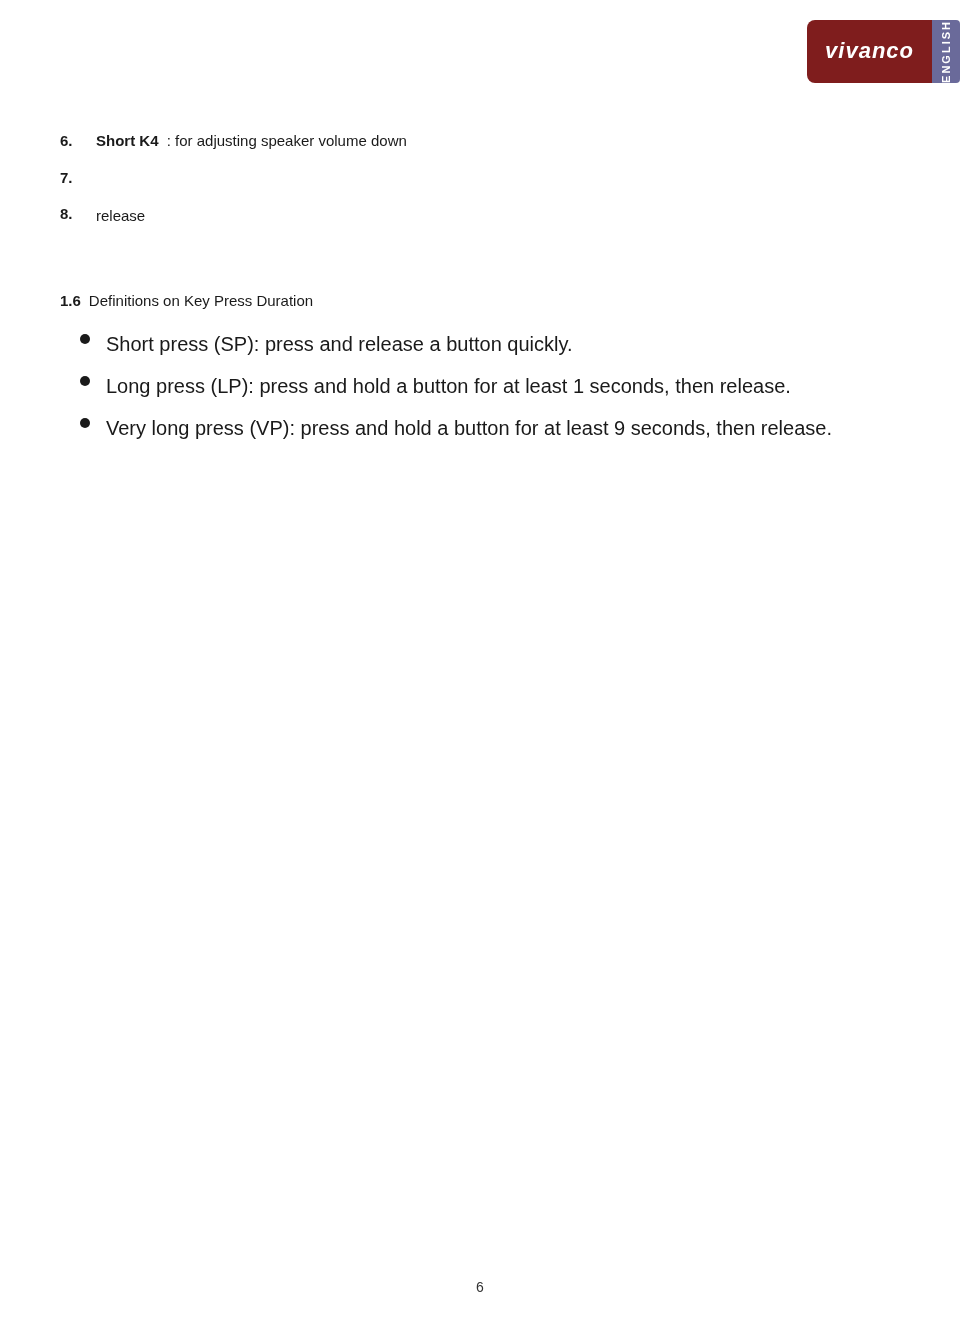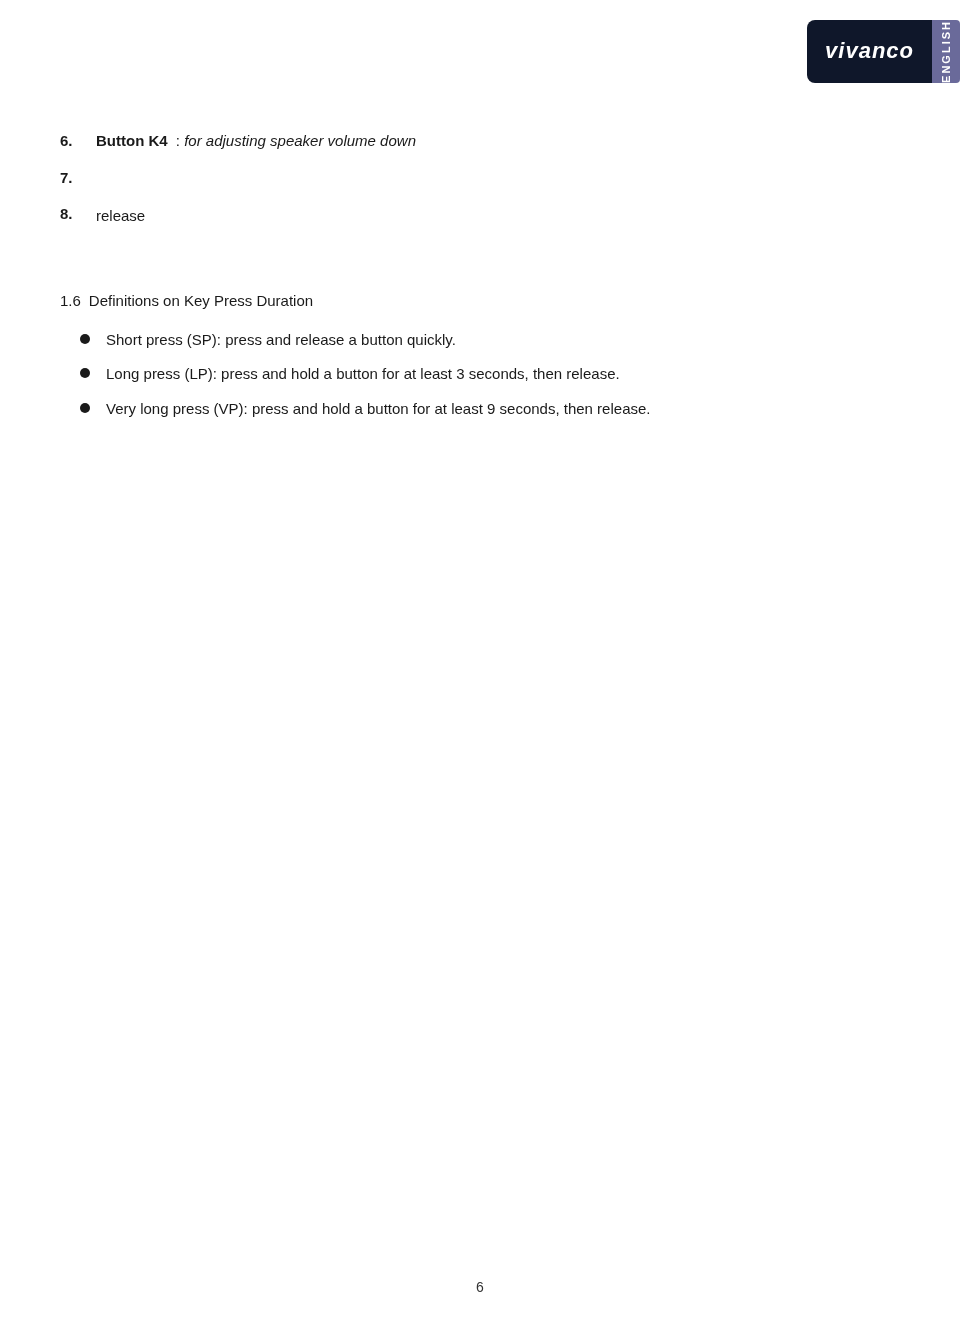--- a/index.html
+++ b/index.html
@@ -27,21 +27,21 @@
     
     .header-area {
       position: absolute;
       top: 20px;
       right: 0;
       display: flex;
       align-items: stretch;
     }
 
     .vivanco-logo-box {
-      background: #0f172a;
+      background: #7f1d1d;
       border-radius: 8px 0 0 8px;
       padding: 8px 18px;
       display: flex;
       align-items: center;
       justify-content: center;
     }
 
     .vivanco-logo-text {
       color: #ffffff;
       font-size: 22px;
@@ -95,21 +95,20 @@
       font-size: 15px;
     }
 
     .item-label {
       font-weight: bold;
       margin-right: 4px;
     }
 
     .item-text {
       font-weight: normal;
-      font-style: italic;
     }
 
     .charging-port-item {
       display: flex;
       flex-direction: column;
       flex: 1;
     }
 
     .charging-port-line1 {
       display: flex;
@@ -124,42 +123,42 @@
 
     
     .section-heading {
       display: flex;
       align-items: baseline;
       margin-bottom: 20px;
       margin-top: 10px;
     }
 
     .section-number {
-      font-weight: normal;
+      font-weight: bold;
       font-size: 15px;
       margin-right: 8px;
     }
 
     .section-title {
       font-weight: normal;
       font-size: 15px;
       margin-top: 34px;
     }
 
     
     .bullet-list {
       list-style: none;
       margin-left: 20px;
     }
 
     .bullet-item {
       display: flex;
       align-items: flex-start;
       margin-bottom: 12px;
-      font-size: 15px;
+      font-size: 20px;
       line-height: 1.5;
     }
 
     .bullet-dot {
       width: 10px;
       height: 10px;
       background: #1a1a1a;
       border-radius: 50%;
       margin-right: 16px;
       margin-top: 5px;
@@ -190,21 +189,21 @@
     </div>
   </div>
 
   <div class="content-area">
 
     <ul class="numbered-list">
 
       <li class="numbered-item">
         <span class="item-number">6.</span>
         <span>
-          <span class="item-label">Button K4</span><span> : </span><span class="item-text">for adjusting speaker volume down</span>
+          <span class="item-label">Short K4</span><span> : </span><span class="item-text">for adjusting speaker volume down</span>
         </span>
       </li>
 
       <li class="numbered-item">
         <span class="item-number">7.</span>
       </li>
 
       <li class="numbered-item">
         <span class="item-number">8.</span>
         <div class="charging-port-item">
@@ -223,21 +222,21 @@
 
     <ul class="bullet-list">
 
       <li class="bullet-item">
         <span class="bullet-dot"></span>
         <span>Short press (SP): press and release a button quickly.</span>
       </li>
 
       <li class="bullet-item">
         <span class="bullet-dot"></span>
-        <span>Long press (LP): press and hold a button for at least 3 seconds, then release.</span>
+        <span>Long press (LP): press and hold a button for at least 1 seconds, then release.</span>
       </li>
 
       <li class="bullet-item">
         <span class="bullet-dot"></span>
         <span>Very long press (VP): press and hold a button for at least 9 seconds, then release.</span>
       </li>
 
     </ul>
 
   </div>

